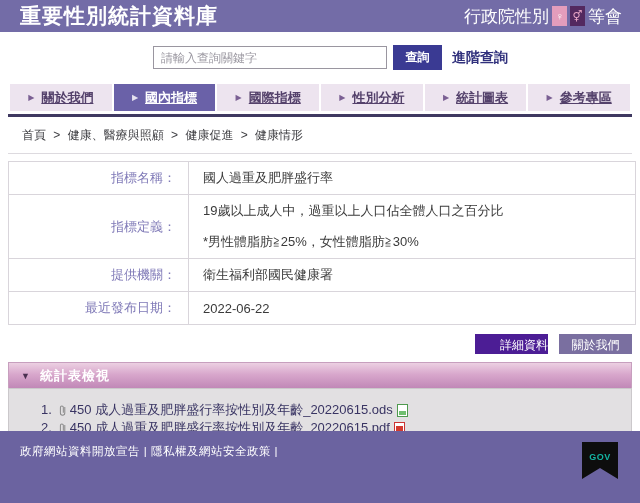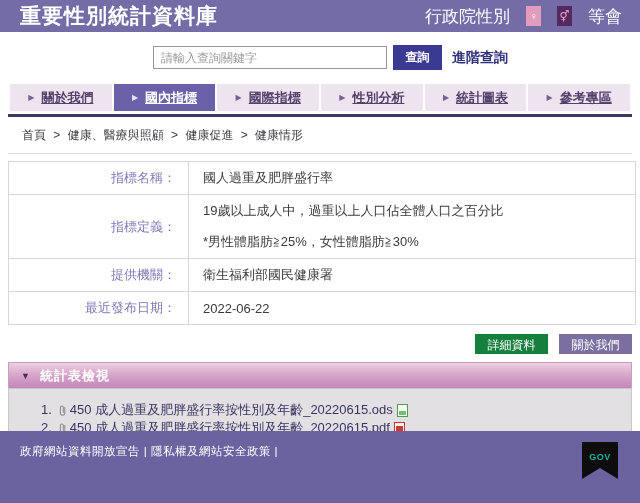--- a/index.html
+++ b/index.html
@@ -10,21 +10,21 @@
     position:relative;
     overflow:hidden;
   }
   
   .site-header {
     height:32px; background:#736CA7;
     display:flex; align-items:center; justify-content:space-between;
     padding:0 18px 0 20px;
   }
   .site-title { color:#fff; font-size:21px; font-weight:bold; letter-spacing:1px; }
-  .org-brand { display:flex; align-items:center; gap:16px; color:#fff; font-size:17px;
+  .org-brand { display:flex; align-items:center; gap:3px; color:#fff; font-size:17px;
     font-family:"Liberation Serif", serif; }
   .brand-sq { width:15px; height:20px; display:inline-flex; align-items:center; justify-content:center;
     font-size:11px; line-height:1; }
   .brand-sq.pink { background:#E39DBC; color:#fff; }
   .brand-sq.purple { background:#53295F; color:#E8A6C6; }
   
   .search-row { margin-top:13px; display:flex; align-items:center; padding-left:153px; }
   .search-input {
     width:234px; height:23px; border:1px solid #9a96a0; font-size:12px; padding:0 7px;
     color:#333; font-family:"Liberation Sans", sans-serif;
@@ -58,21 +58,21 @@
   .detail-table td { border:1px solid #D9D5DB; font-size:13px; }
   .detail-table td.lbl {
     width:180px; text-align:right; color:#7F79B7; padding:7px 12px 7px 0; white-space:nowrap;
   }
   .detail-table td.val { color:#3A3A3A; padding:7px 8px 7px 14px; }
   .def-line2 { margin-top:13px; }
   
   .actions { margin:9px 8px 0; display:flex; justify-content:flex-end; gap:11px; }
   .btn { border:none; color:#fff; font-size:12px; padding:3px 0; width:73px; height:20px;
     cursor:pointer; font-family:"Liberation Sans", sans-serif; }
-  .btn-detail { background:#15803d; }
+  .btn-detail { background:#4c1d95;text-align:right; }
   .btn-back { background:#7A6FA0; }
   
   .stat-bar {
     margin:8px 8px 0; height:26px;
     background:linear-gradient(180deg,#ECD0E2 0%, #D8A7CC 45%, #C188B7 100%);
     border:1px solid #C79FBE; border-bottom:none;
     display:flex; align-items:center; padding:0 12px; gap:10px; cursor:pointer;
   }
   .stat-bar .tri { color:#4A3050; font-size:9px; }
   .stat-bar .stat-title { color:#fff; font-weight:bold; font-size:13px; letter-spacing:1px; }

